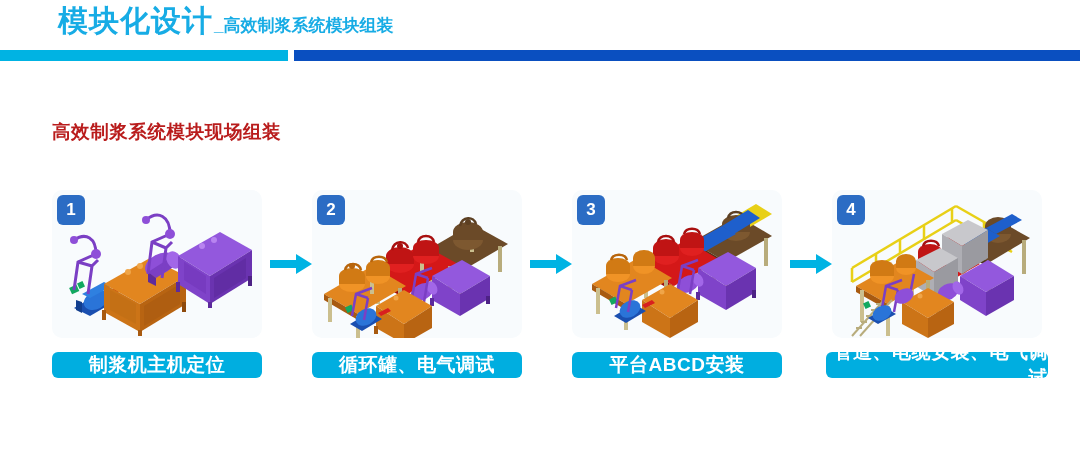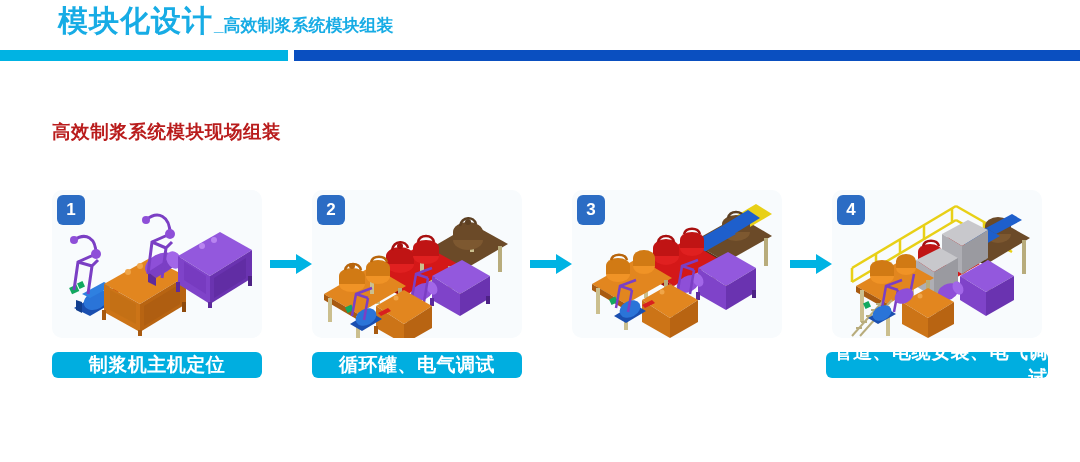--- a/index.html
+++ b/index.html
@@ -456,20 +456,21 @@
           <rect x="38" y="108" width="7" height="6" fill="#12a860" transform="rotate(-25 41 111)"></rect>
         </g>
         <g stroke="#7b3fc4" stroke-width="2.5" fill="none">
           <path d="M44,118 L48,96 L64,90"></path>
           <path d="M56,122 L60,100"></path>
           <path d="M48,96 L60,100"></path>
         </g>
       </svg>
     </div>
     <div class="step-badge">3</div>
+    <div class="step-label">平台ABCD安装</div>
   </div>
 
   <div class="step">
     <div class="step-card">
       <svg class="render" viewBox="0 0 210 148">
 
         <g stroke="#e8d017" stroke-width="2.5" fill="none">
           <path d="M20,92 L124,30"></path>
           <path d="M20,78 L124,16"></path>
           <path d="M20,78 L20,92"></path>

